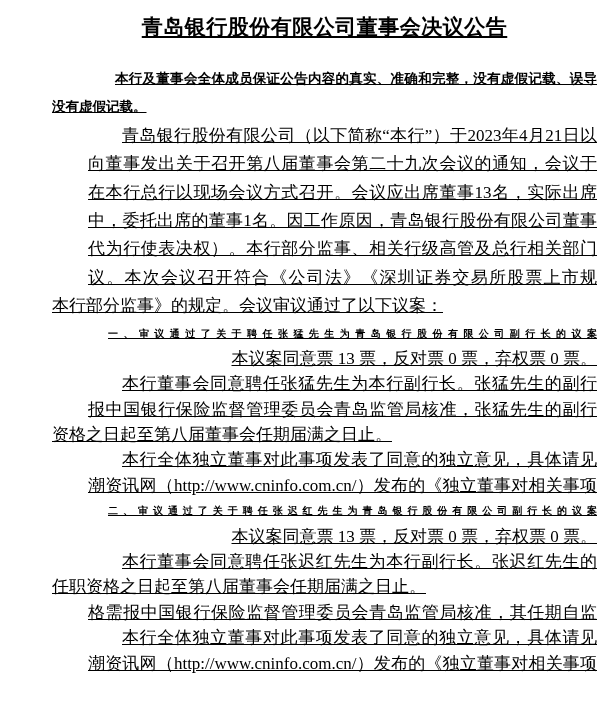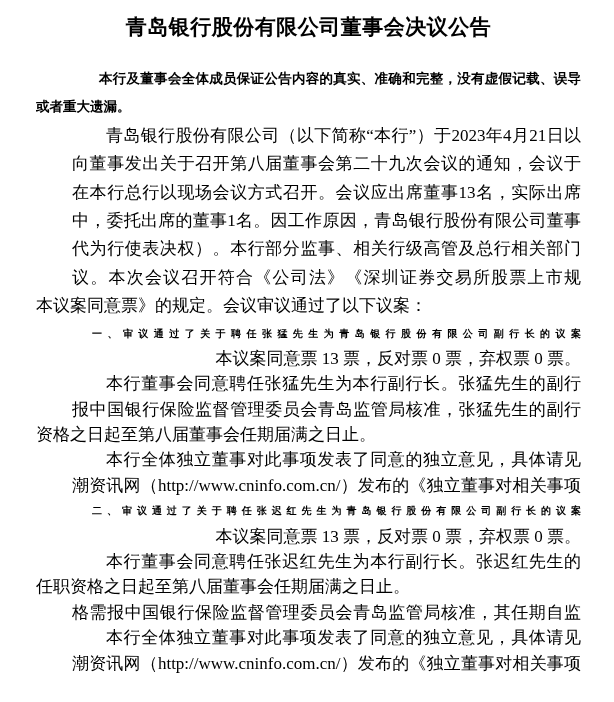--- a/index.html
+++ b/index.html
@@ -7,23 +7,24 @@
     position: relative;
     width: 614px;
     height: 702px;
     background: #ffffff;
     color: #000000;
     overflow: hidden;
     font-family: "Liberation Serif", "DejaVu Serif", serif;
   }
   .content {
     position: absolute;
-    left: 36px;
+    left: 52px;
     top: 0;
     width: 545px;
+    text-decoration: underline;
   }
   .doc-title {
     padding-top: 13px;
     height: 28px;
     line-height: 28px;
     text-align: center;
     font-family: "Liberation Sans", "DejaVu Sans", sans-serif;
     font-weight: 700;
     font-size: 21px;
     letter-spacing: 0.5px;
@@ -54,31 +55,31 @@
 
 <main class="page">
   <div class="content">
 
     <div class="doc-title">青岛银行股份有限公司董事会决议公告</div>
 
     <div class="block-a">
 
       <div>
         <div class="line disc ind j">本行及董事会全体成员保证公告内容的真实、准确和完整，没有虚假记载、误导性陈述</div>
-        <div class="line disc">或者重大遗漏。</div>
+        <div class="line disc">没有虚假记载。</div>
       </div>
 
       <div>
         <div class="line ind j">青岛银行股份有限公司（以下简称“本行”）于2023年4月21日以电子邮件方式</div>
         <div class="line j">向董事发出关于召开第八届董事会第二十九次会议的通知，会议于2023年4月24日</div>
         <div class="line j">在本行总行以现场会议方式召开。会议应出席董事13名，实际出席董事13名（其</div>
         <div class="line j">中，委托出席的董事1名。因工作原因，青岛银行股份有限公司董事会决议公告</div>
         <div class="line j">代为行使表决权）。本行部分监事、相关行级高管及总行相关部门负责人列席会</div>
         <div class="line j">议。本次会议召开符合《公司法》《深圳证券交易所股票上市规则》和《青岛银行股</div>
-        <div class="line">本议案同意票》的规定。会议审议通过了以下议案：</div>
+        <div class="line">本行部分监事》的规定。会议审议通过了以下议案：</div>
       </div>
 
     </div>
 
     <div class="block-b">
 
       <section>
         <div class="line heading ind j">一、审议通过了关于聘任张猛先生为青岛银行股份有限公司副行长的议案</div>
         <div class="line ind">本议案同意票 13 票，反对票 0 票，弃权票 0 票。</div>
 

